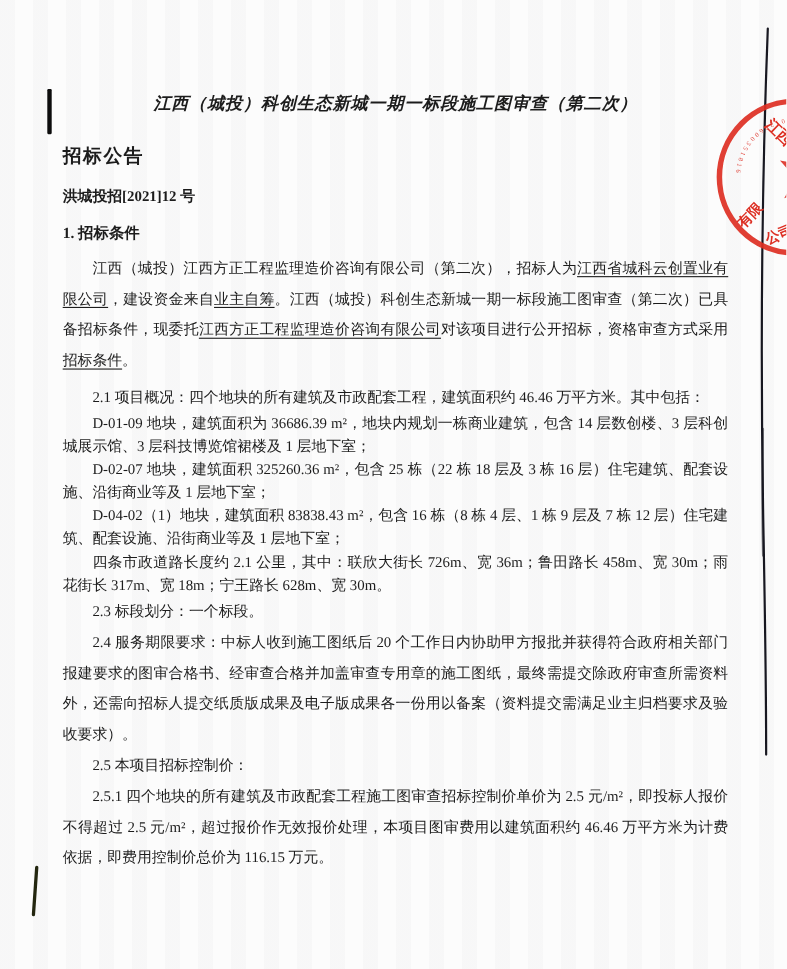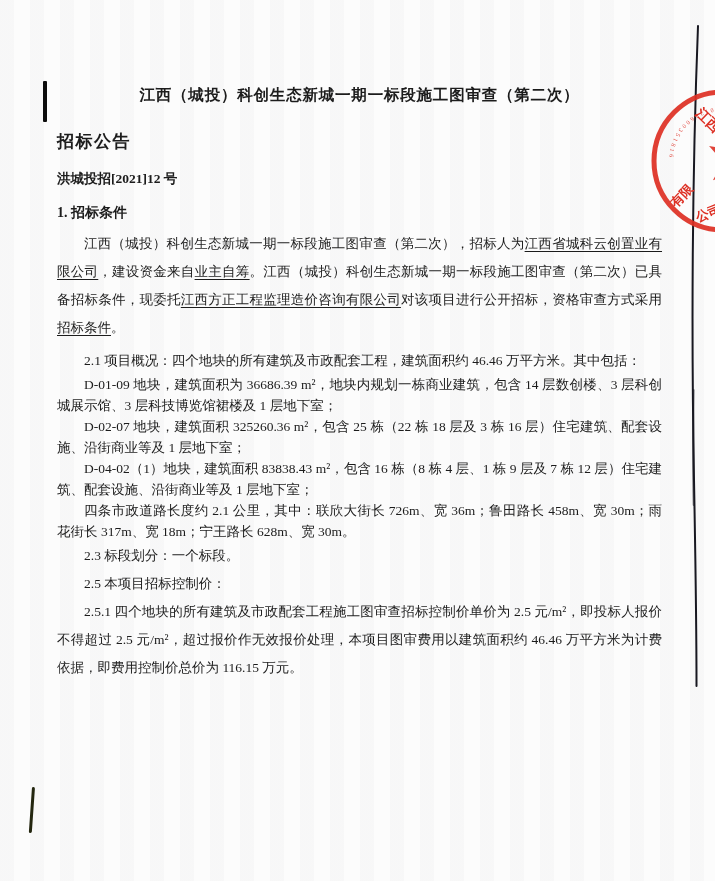--- a/index.html
+++ b/index.html
@@ -18,20 +18,21 @@
     left: 57px; right: 53px; top: 0;
   }
   .doc-title {
     margin: 84px 0 0 0;
     text-align: center;
     font-size: 15.5px;
     font-weight: bold;
     letter-spacing: 0.8px;
     line-height: 22px;
     white-space: nowrap;
+    font-style: italic;
   }
   .doc-subtitle {
     margin: 24px 0 0 0;
     font-size: 17px;
     font-weight: bold;
     letter-spacing: 1.5px;
     line-height: 24px;
   }
   .doc-number {
     margin: 14px 0 0 0;
@@ -108,26 +109,27 @@
 <div class="artifact-bar-2"></div>
 
 <div class="page-content">
   <div class="doc-title">江西（城投）科创生态新城一期一标段施工图审查（第二次）</div>
   <div class="doc-subtitle">招标公告</div>
   <div class="doc-number">洪城投招[2021]12 号</div>
 
   <div class="sec-heading">1. 招标条件</div>
 
   <p class="para first">
-    <span>江西（城投）科创生态新城一期一标段施工图审查（第二次），招标人为</span><span class="u">江西省城科云创置业有限公司</span><span>，建设资金来自</span><span class="u">业主自筹</span><span>。江西（城投）科创生态新城一期一标段施工图审查（第二次）已具备招标条件，现委托</span><span class="u">江西方正工程监理造价咨询有限公司</span><span>对该项目进行公开招标，资格审查方式采用</span><span class="u">招标条件</span><span>。</span>
+    <span>江西（城投）江西方正工程监理造价咨询有限公司（第二次），招标人为</span><span class="u">江西省城科云创置业有限公司</span><span>，建设资金来自</span><span class="u">业主自筹</span><span>。江西（城投）科创生态新城一期一标段施工图审查（第二次）已具备招标条件，现委托</span><span class="u">江西方正工程监理造价咨询有限公司</span><span>对该项目进行公开招标，资格审查方式采用</span><span class="u">招标条件</span><span>。</span>
   </p>
 
 
   <p class="para overview">2.1 项目概况：四个地块的所有建筑及市政配套工程，建筑面积约 46.46 万平方米。其中包括：</p>
   <p class="para tight">D-01-09 地块，建筑面积为 36686.39 m²，地块内规划一栋商业建筑，包含 14 层数创楼、3 层科创城展示馆、3 层科技博览馆裙楼及 1 层地下室；</p>
   <p class="para tight">D-02-07 地块，建筑面积 325260.36 m²，包含 25 栋（22 栋 18 层及 3 栋 16 层）住宅建筑、配套设施、沿街商业等及 1 层地下室；</p>
   <p class="para tight">D-04-02（1）地块，建筑面积 83838.43 m²，包含 16 栋（8 栋 4 层、1 栋 9 层及 7 栋 12 层）住宅建筑、配套设施、沿街商业等及 1 层地下室；</p>
   <p class="para tight">四条市政道路长度约 2.1 公里，其中：联欣大街长 726m、宽 36m；鲁田路长 458m、宽 30m；雨花街长 317m、宽 18m；宁王路长 628m、宽 30m。</p>
   <p class="para">2.3 标段划分：一个标段。</p>
+  <p class="para">2.4 服务期限要求：中标人收到施工图纸后 20 个工作日内协助甲方报批并获得符合政府相关部门报建要求的图审合格书、经审查合格并加盖审查专用章的施工图纸，最终需提交除政府审查所需资料外，还需向招标人提交纸质版成果及电子版成果各一份用以备案（资料提交需满足业主归档要求及验收要求）。</p>
   <p class="para">2.5 本项目招标控制价：</p>
   <p class="para">2.5.1 四个地块的所有建筑及市政配套工程施工图审查招标控制价单价为 2.5 元/m²，即投标人报价不得超过 2.5 元/m²，超过报价作无效报价处理，本项目图审费用以建筑面积约 46.46 万平方米为计费依据，即费用控制价总价为 116.15 万元。</p>
 
 </div>
 
 </body></html>

